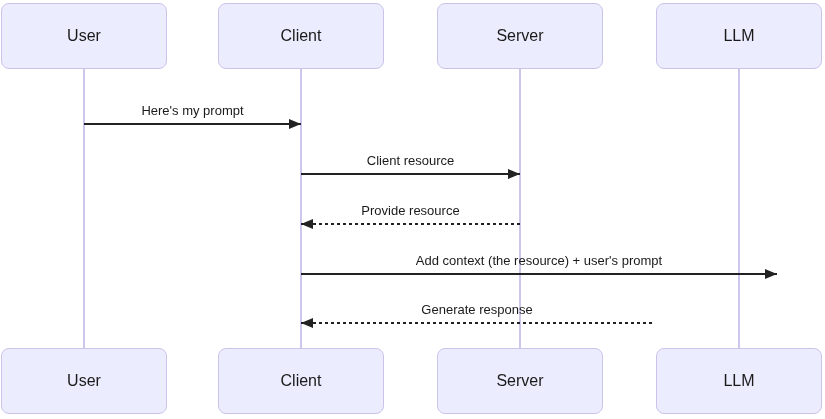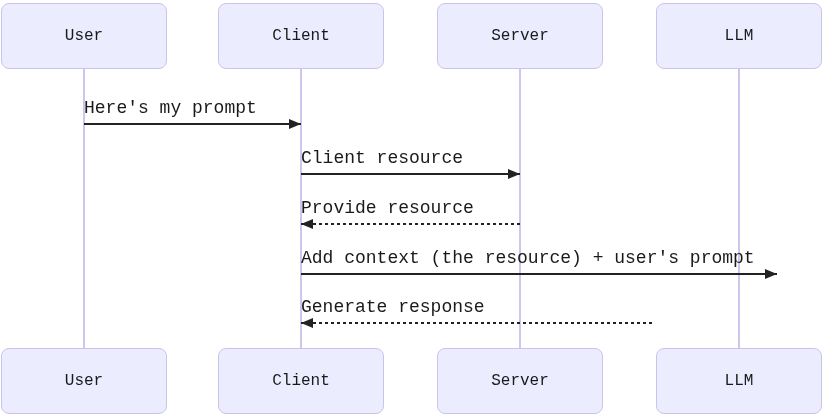--- a/index.html
+++ b/index.html
@@ -5,21 +5,21 @@
   html, body {
     margin: 0;
     padding: 0;
     background: #ffffff;
   }
   .diagram {
     position: relative;
     width: 825px;
     height: 419px;
     background: var(--bg, #ffffff);
-    font-family: Liberation Mono, monospace;
+    font-family: Liberation Sans, sans-serif;
     overflow: hidden;
   }
   .actor {
     position: absolute;
     width: 164px;
     height: 64px;
     background: var(--actor-fill, #ECECFF);
     border: 1px solid var(--actor-border, #CCC3EA);
     border-radius: 8px;
     display: flex;
@@ -38,22 +38,22 @@
   }
   .message {
     position: absolute;
     height: 26px;
   }
   .msg-label {
     position: absolute;
     left: 0;
     right: 0;
     bottom: 7px;
-    text-align: left;
-    font-size: 18px;
+    text-align: center;
+    font-size: 13px;
     color: var(--text, #1a1a1a);
     white-space: nowrap;
   }
   .msg-line {
     position: absolute;
     left: 0;
     right: 0;
     bottom: 0;
     height: 2px;
   }

